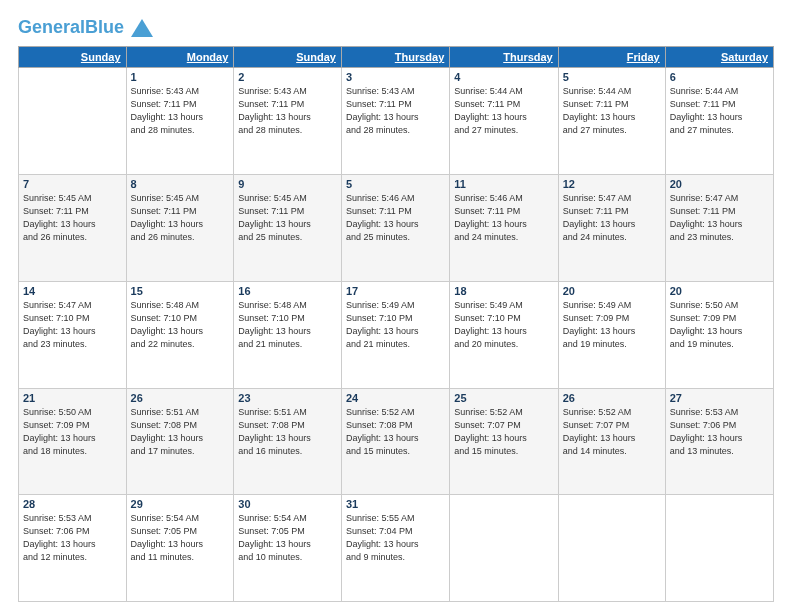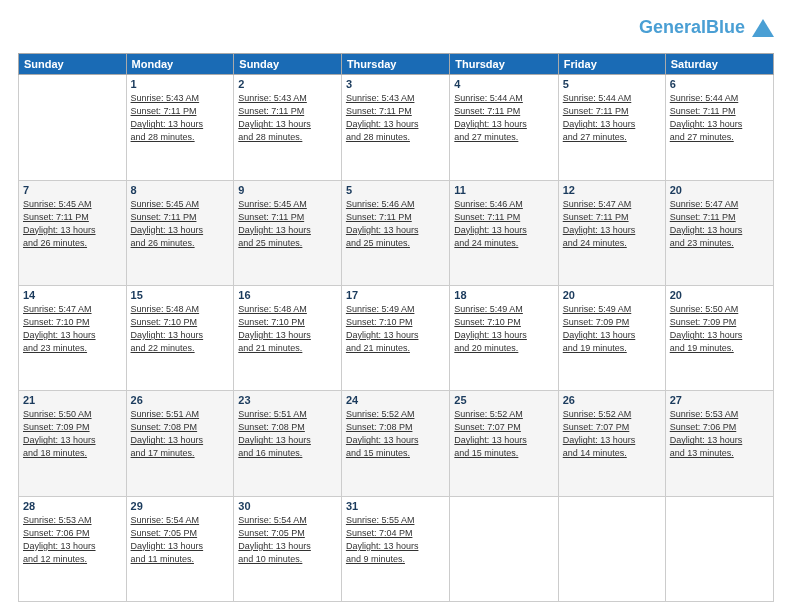--- a/index.html
+++ b/index.html
@@ -12,23 +12,23 @@
     }
     .page {
       width: 792px;
       height: 612px;
       padding: 18px 18px 10px 18px;
       display: flex;
       flex-direction: column;
     }
     .header {
       display: flex;
-      justify-content: flex-end;
+      justify-content: flex-start;
       align-items: flex-start;
-      margin-bottom: 16px;
+      margin-bottom: 9px;
     }
     .logo {
       display: flex;
       flex-direction: column;
       align-items: flex-start;
     }
     .logo-text {
       font-size: 18px;
       font-weight: bold;
       color: #1a3a5c;
@@ -52,24 +52,25 @@
     }
     .calendar {
       flex: 1;
       border-collapse: collapse;
       width: 100%;
       font-size: 9.5px;
     }
     .calendar th {
       background: #1a6bb5;
       color: #fff;
-      text-align: left;
+      text-align: right;
       padding: 4px 5px;
       font-size: 11px;
       border: 1px solid #aaa;
+      text-decoration: underline;
     }
     .calendar td {
       vertical-align: top;
       border: 1px solid #ccc;
       padding: 3px 4px;
       width: 113px;
       height: 88px;
       background: #fff;
     }
     .calendar tr:nth-child(even) td {
@@ -79,21 +80,20 @@
       font-weight: bold;
       font-size: 11px;
       color: #1a3a5c;
       display: block;
       margin-bottom: 2px;
     }
     .day-info {
       color: #333;
       font-size: 9px;
       line-height: 1.45;
-      text-decoration: underline;
     }
     .empty-cell {
       background: #f9f9f9;
     }
   </style>
 </head>
 <body>
 
 <div class="page">
   <div class="header">

